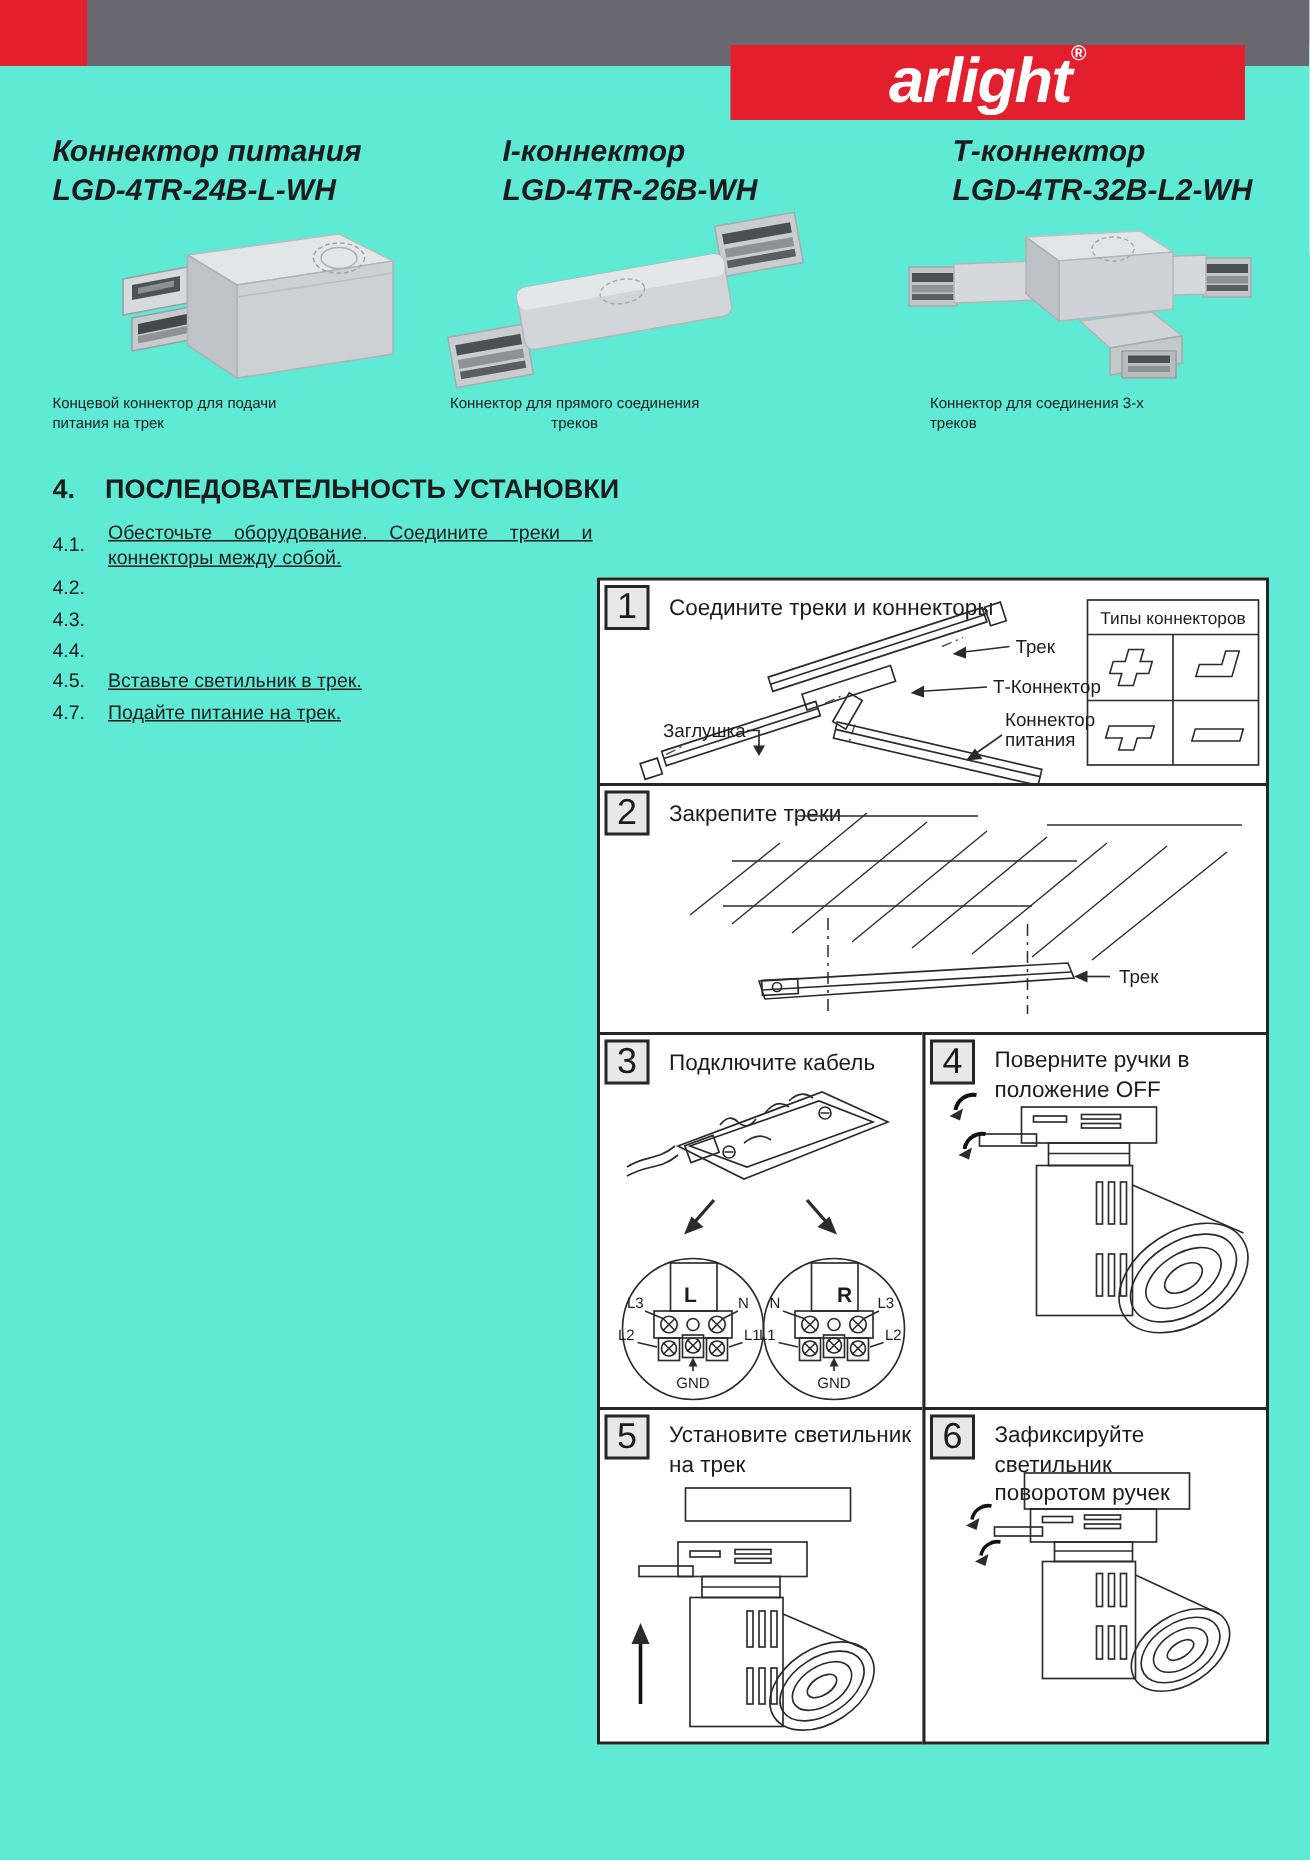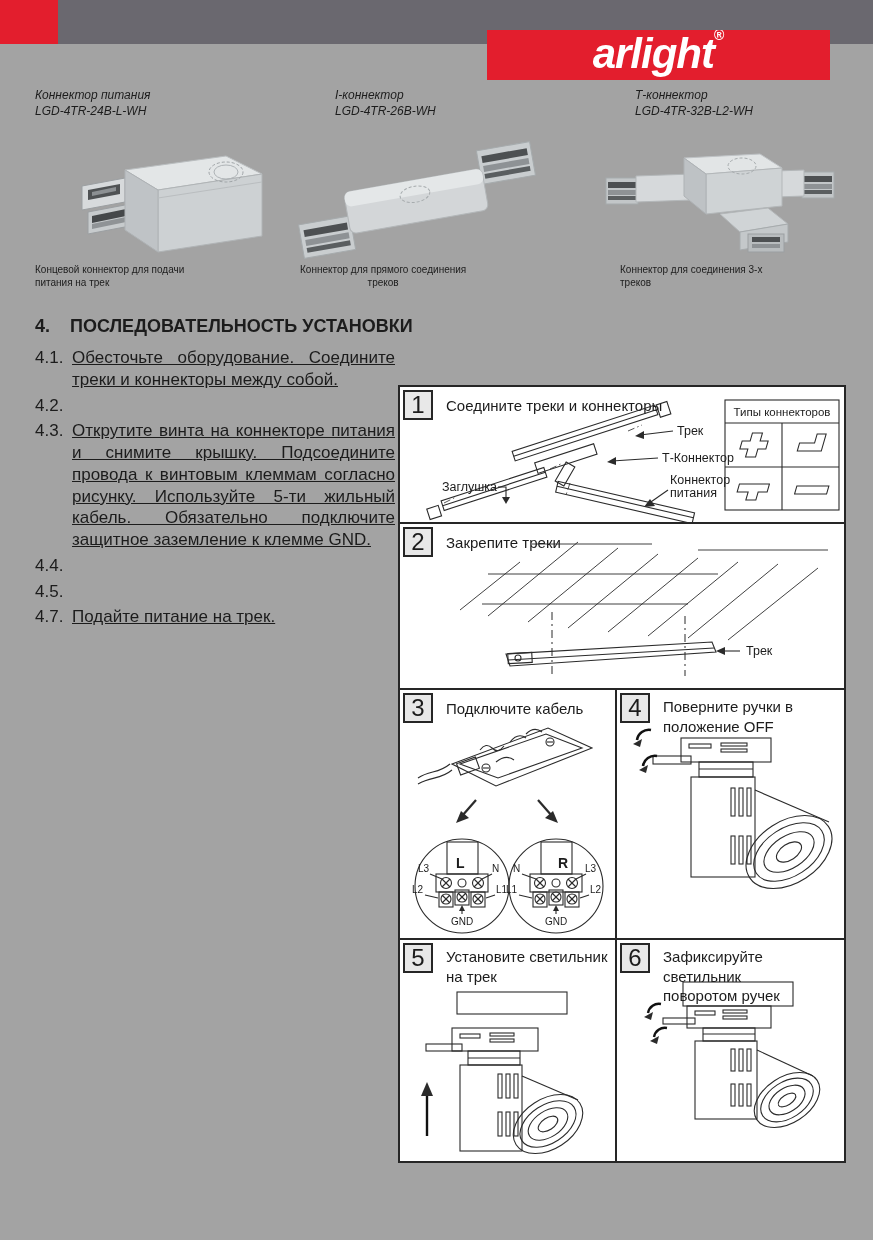--- a/index.html
+++ b/index.html
@@ -1,33 +1,33 @@
 <!DOCTYPE html>
 <html lang="ru"><head>
 <meta charset="utf-8">
 <style>
   html,body{margin:0;padding:0;background:#fff;}
-  .page{position:relative;width:873px;height:1240px;background:#a3a3a3;overflow:hidden;
+  .page{position:relative;width:873px;height:1240px;background:#5eead4;overflow:hidden;
         font-family:"Liberation Sans",sans-serif;color:#231f20;}
   .abs{position:absolute;}
   
   .red-sq{left:0;top:0;width:58px;height:44px;background:#e31e2d;}
   .gray-bar{left:58px;top:0;width:815px;height:44px;background:#6a686f;}
   .logo-block{left:487px;top:0;width:343px;height:80px;background:#e31e2d;
               display:flex;align-items:flex-end;justify-content:center;box-sizing:border-box;padding-bottom:5px;}
   .logo-text{color:#fff;font-size:42px;font-weight:bold;font-style:italic;line-height:1;letter-spacing:-1px;}
   .logo-text sup{font-size:14px;font-style:normal;vertical-align:28px;letter-spacing:0;}
   
-  .prod-title{font-size:12px;font-weight:normal;font-style:italic;line-height:1.3;color:#1c1c1c;}
+  .prod-title{font-size:20px;font-weight:bold;font-style:italic;line-height:1.3;color:#1c1c1c;}
   .prod-caption{font-size:10px;line-height:1.32;color:#1c1c1c;}
   
   .sec-head{display:flex;font-size:18px;font-weight:bold;color:#1c1c1c;}
   .sec-head .n{width:35px;flex:none;}
   .steps{width:360px;}
-  .step{display:flex;margin-bottom:4px;font-size:17px;line-height:1.28;color:#1c1c1c;}
+  .step{display:flex;margin-bottom:4px;font-size:13px;line-height:1.28;color:#1c1c1c;align-items:center;}
   .step .n{width:37px;flex:none;}
   .step .t{flex:1;text-align:justify;text-decoration:underline;}
   
   .panel{position:absolute;border:2px solid #262626;background:#fff;box-sizing:border-box;}
   .numbox{position:absolute;left:3px;top:3px;width:30px;height:30px;border:2px solid #262626;background:#e8e8e8;
           box-sizing:border-box;display:flex;align-items:center;justify-content:center;
           font-size:24px;color:#1c1c1c;line-height:1;}
   .ptitle{position:absolute;left:46px;top:10px;font-size:15px;color:#1c1c1c;}
   .ptitle.two{top:7px;line-height:1.3;}
   svg{display:block;}
@@ -136,27 +136,27 @@
   <div class="abs steps" style="left:35px;top:347px;">
     <div class="step">
         <span class="n">4.1.</span>
         <span class="t">Обесточьте оборудование. Соедините треки и коннекторы между собой.</span>
       </div>
     <div class="step">
         <span class="n">4.2.</span>
       </div>
     <div class="step">
         <span class="n">4.3.</span>
-        <span class="t">Открутите винта на коннекторе питания и снимите крышку. Подсоедините провода к винтовым клеммам согласно рисунку. Используйте 5-ти жильный кабель. Обязательно подключите защитное заземление к клемме GND.</span>
       </div>
     <div class="step">
         <span class="n">4.4.</span>
       </div>
     <div class="step">
         <span class="n">4.5.</span>
+        <span class="t">Вставьте светильник в трек.</span>
       </div>
     <div class="step">
         <span class="n">4.7.</span>
         <span class="t">Подайте питание на трек.</span>
       </div>
   </div>
 
   <div class="panel" style="left:398px;top:385px;width:448px;height:139px;">
     <div class="numbox">1</div>
     <div class="ptitle">Соедините треки и коннекторы</div>

